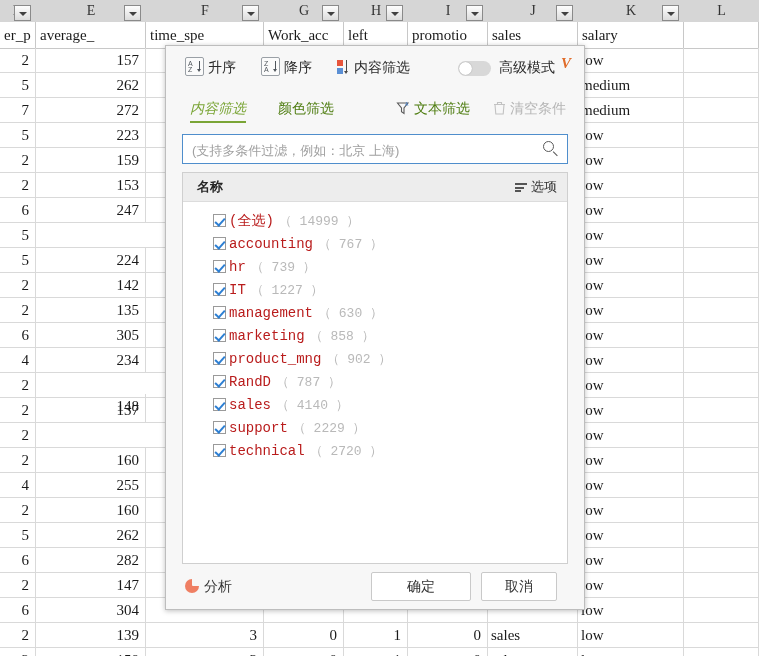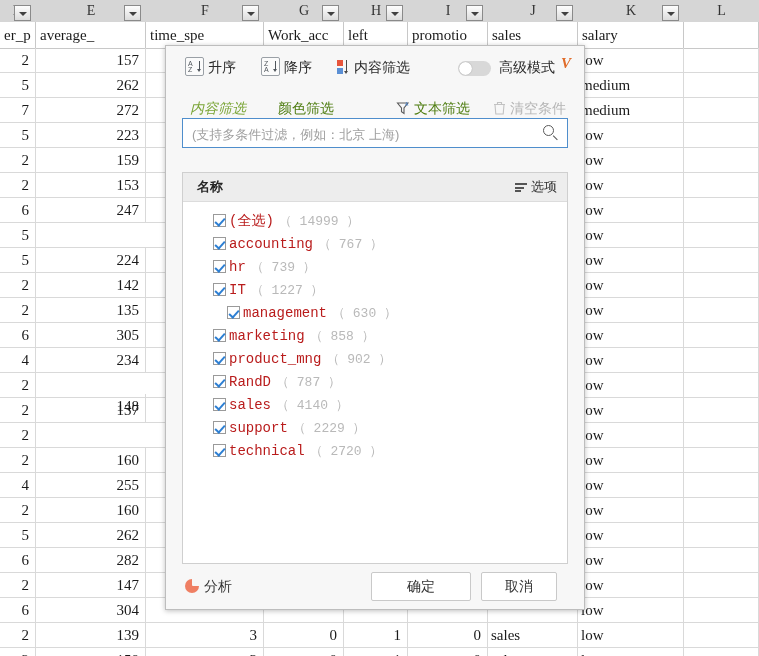--- a/index.html
+++ b/index.html
@@ -76,21 +76,21 @@
   .tab{position:absolute;top:8px;height:24px;line-height:24px;font-size:14px;
     color:#4d7c0f;cursor:pointer;white-space:nowrap;}
   .tab.active{color:#7aa536;font-style:italic;}
   .tab.active .uline{position:absolute;left:0;right:0;bottom:-3px;height:2px;background:#7aa536;}
   .tab.disabled{color:#b5b5b5;cursor:default;}
   .funnel{display:inline-block;width:14px;height:14px;position:relative;vertical-align:-2px;margin-right:4px;}
   .funnel svg{position:absolute;left:0;top:0;}
   .trash{display:inline-block;width:13px;height:14px;position:relative;vertical-align:-2px;margin-right:4px;}
   .trash svg{position:absolute;left:0;top:0;}
 
-  .searchbox{position:absolute;left:16px;top:72px;width:386px;height:30px;
+  .searchbox{position:absolute;left:16px;top:88px;width:386px;height:30px;
     background:#fff;border:1px solid #4f8ecc;box-sizing:border-box;}
   .searchbox input{position:absolute;left:7px;top:0;width:340px;height:28px;
     border:0;outline:0;background:transparent;font-size:13px;color:#333;
     font-family:"Liberation Sans",sans-serif;}
   .searchbox input::placeholder{color:#a0a0a0;}
   .magnify{position:absolute;right:8px;top:6px;width:16px;height:16px;}
   .magnify .c{position:absolute;left:0;top:0;width:11px;height:11px;border:1.4px solid #595959;
     border-radius:50%;box-sizing:border-box;}
   .magnify .h{position:absolute;left:10px;top:10px;width:6px;height:1.4px;background:#595959;
     transform:rotate(45deg);transform-origin:left center;}
@@ -505,21 +505,21 @@
       <span class="name">名称</span>
       <span class="opts">
         <span class="opticon"><span></span><span></span><span></span></span><span>选项</span>
       </span>
     </div>
     <div id="list-items">
         <div class="li" style="top: 35px; left: 30px;"><span class="cb"></span><span class="lbl">(全选)</span><span class="cnt">（ 14999 ）</span></div>
         <div class="li" style="top: 58px; left: 30px;"><span class="cb"></span><span class="lbl">accounting</span><span class="cnt">（ 767 ）</span></div>
         <div class="li" style="top: 81px; left: 30px;"><span class="cb"></span><span class="lbl">hr</span><span class="cnt">（ 739 ）</span></div>
         <div class="li" style="top: 104px; left: 30px;"><span class="cb"></span><span class="lbl">IT</span><span class="cnt">（ 1227 ）</span></div>
-        <div class="li" style="top: 127px; left: 44px;"><span class="cb"></span><span class="lbl">management</span><span class="cnt">（ 630 ）</span></div>
+        <div class="li" style="top: 127px; left: 30px;"><span class="cb"></span><span class="lbl">management</span><span class="cnt">（ 630 ）</span></div>
         <div class="li" style="top: 150px; left: 30px;"><span class="cb"></span><span class="lbl">marketing</span><span class="cnt">（ 858 ）</span></div>
         <div class="li" style="top: 173px; left: 30px;"><span class="cb"></span><span class="lbl">product_mng</span><span class="cnt">（ 902 ）</span></div>
         <div class="li" style="top: 196px; left: 30px;"><span class="cb"></span><span class="lbl">RandD</span><span class="cnt">（ 787 ）</span></div>
         <div class="li" style="top: 219px; left: 30px;"><span class="cb"></span><span class="lbl">sales</span><span class="cnt">（ 4140 ）</span></div>
         <div class="li" style="top: 242px; left: 30px;"><span class="cb"></span><span class="lbl">support</span><span class="cnt">（ 2229 ）</span></div>
         <div class="li" style="top: 265px; left: 30px;"><span class="cb"></span><span class="lbl">technical</span><span class="cnt">（ 2720 ）</span></div>
       </div>
   </div>
 
   <div class="dlg-footer">

